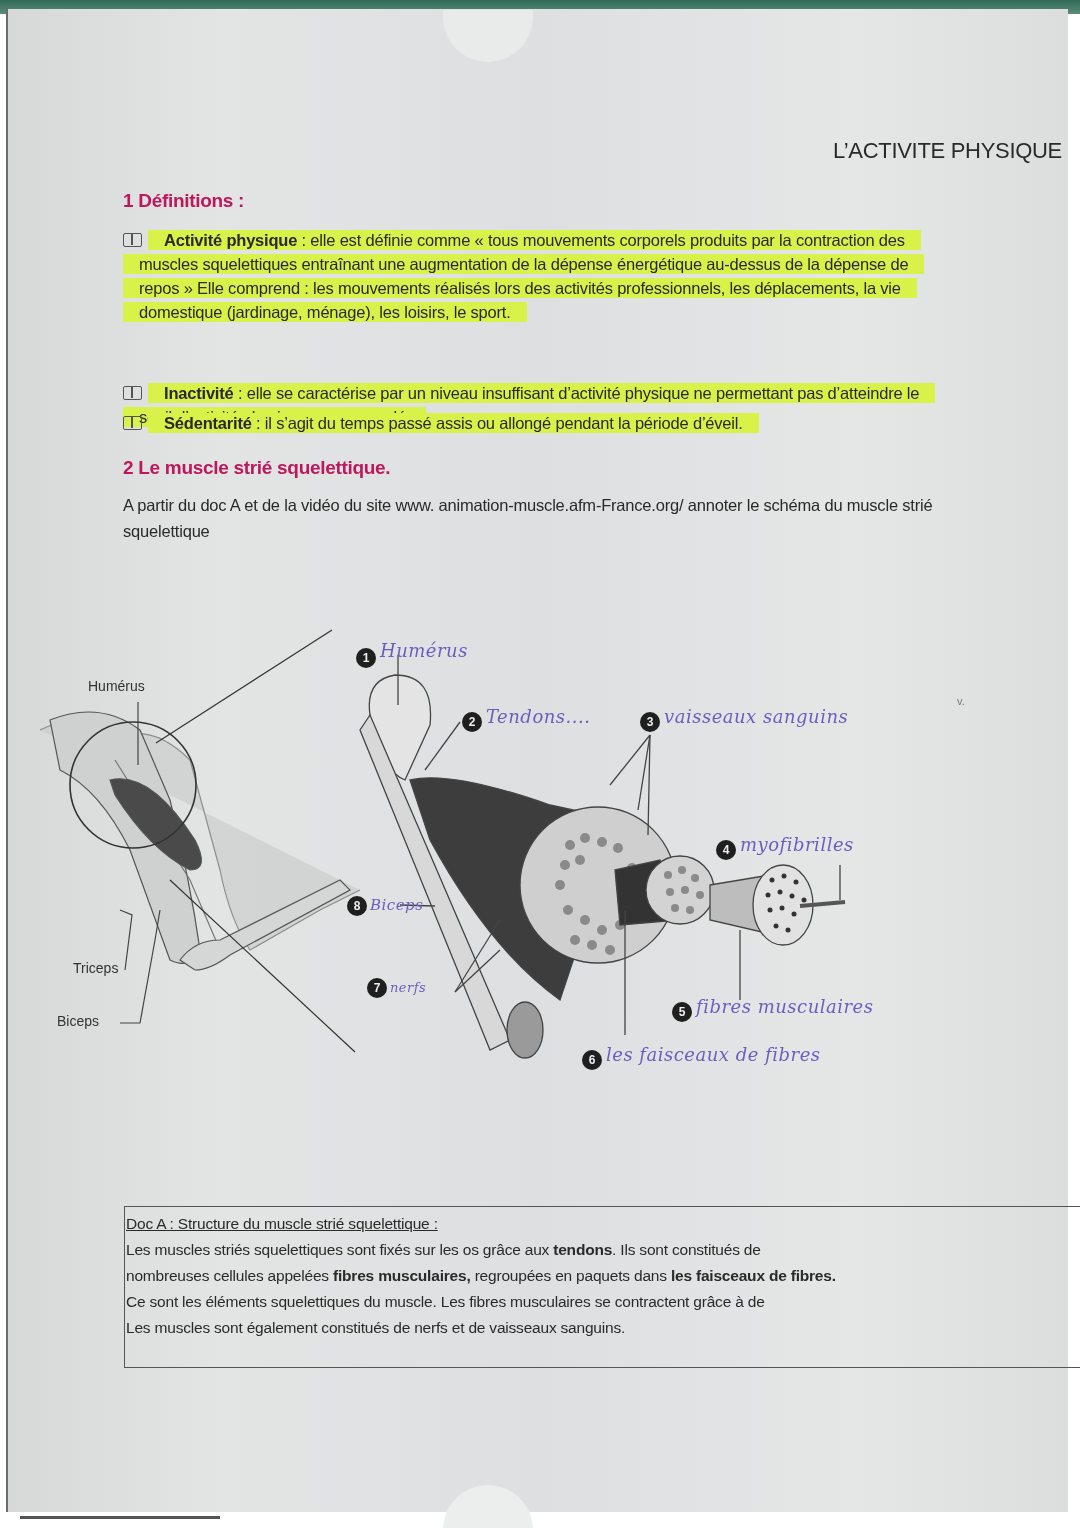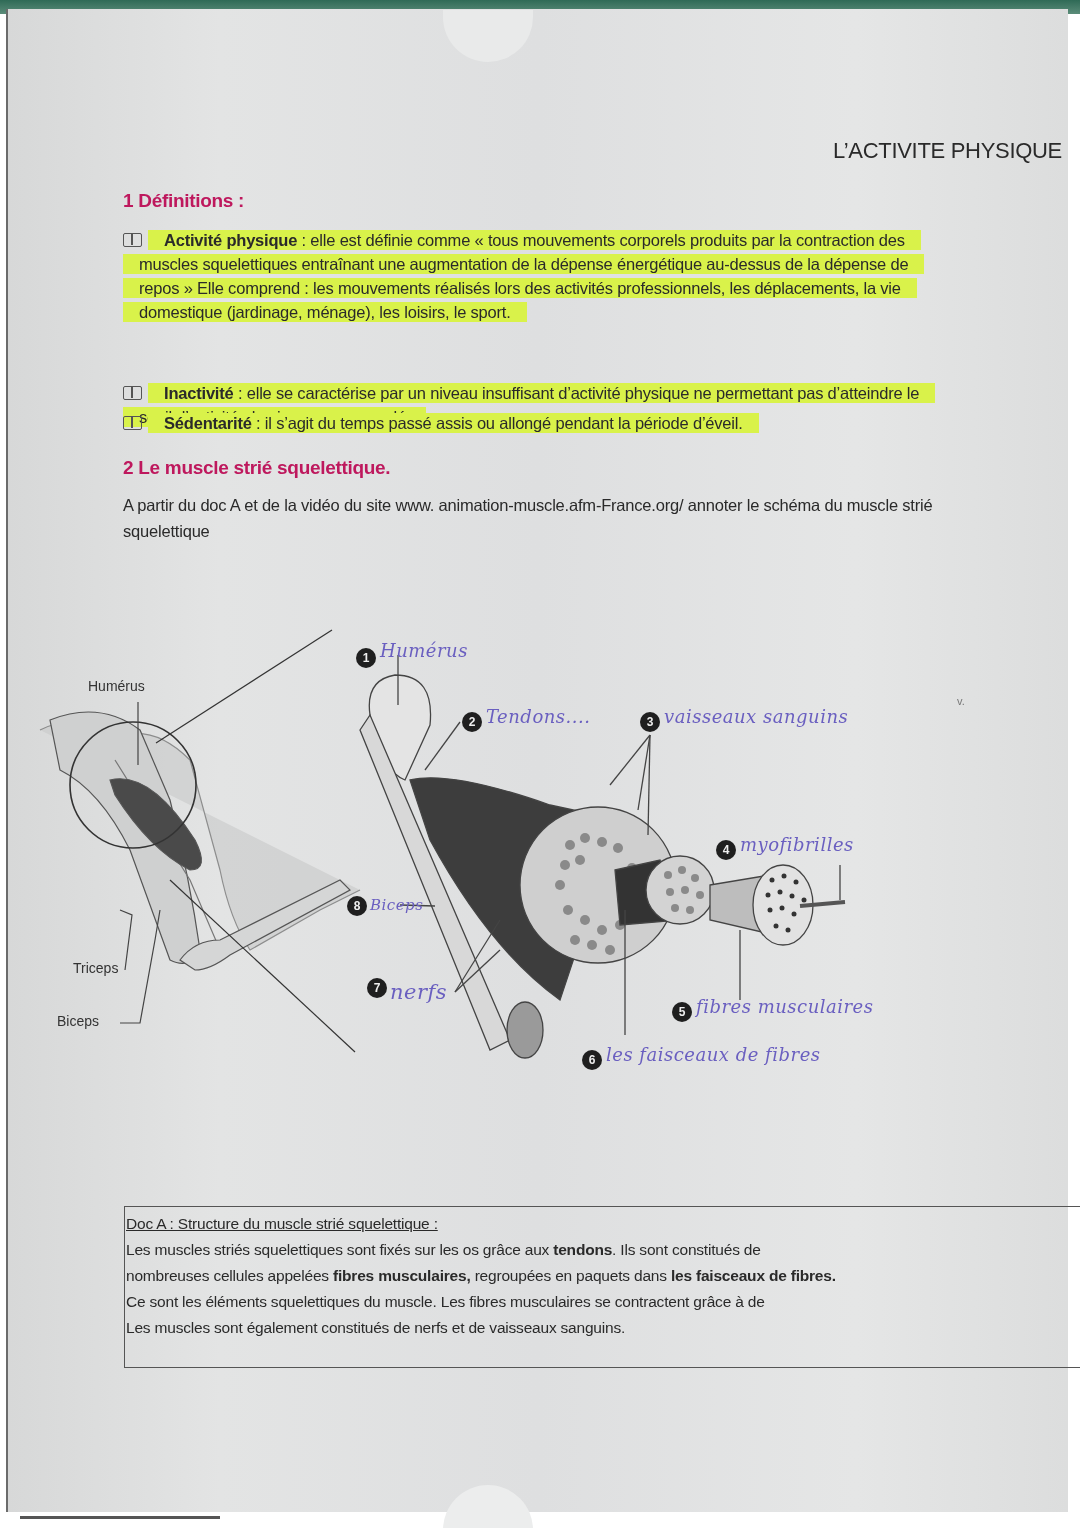--- a/index.html
+++ b/index.html
@@ -166,21 +166,21 @@
   <span class="num" style="left:696px; top:220px;">4</span>
   <span class="hand" style="left:720px; top:214px;">myofibrilles</span>
 
   <span class="num" style="left:652px; top:382px;">5</span>
   <span class="hand" style="left:676px; top:376px;">fibres musculaires</span>
 
   <span class="num" style="left:562px; top:430px;">6</span>
   <span class="hand" style="left:586px; top:424px;">les faisceaux de fibres</span>
 
   <span class="num" style="left:347px; top:358px;">7</span>
-  <span class="hand" style="left:370px; top:360px; font-size:21px;">nerfs</span>
+  <span class="hand" style="left:370px; top:360px; font-size:13px;">nerfs</span>
 
   <span class="num" style="left:327px; top:276px;">8</span>
   <span class="hand" style="left:350px; top:276px; font-size:15px;">Biceps</span>
 </div>
 
 <span class="stray" style="left:957px; top:695px;">v.</span>
 
 <div class="doc-box">
   <div class="doc-title">Doc A : Structure du muscle strié squelettique :</div>
   <div>

